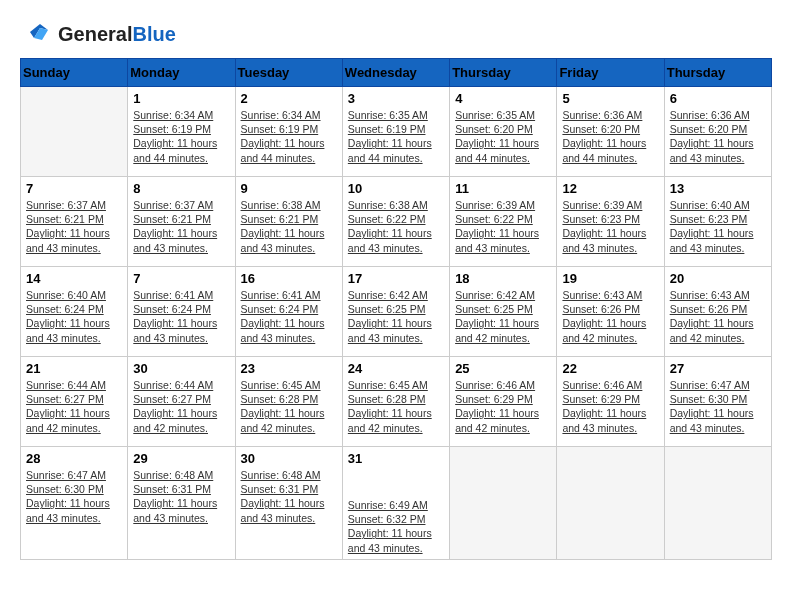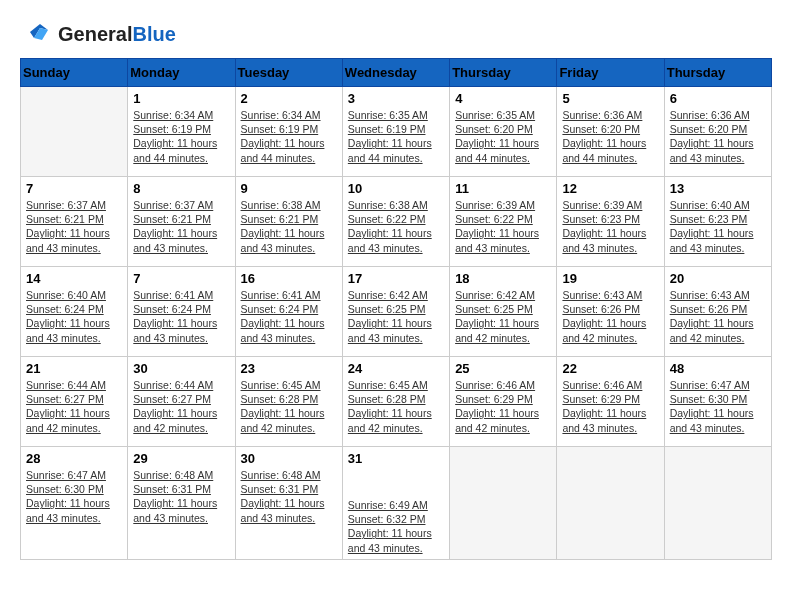--- a/index.html
+++ b/index.html
@@ -303,21 +303,21 @@
 and 42 minutes.</div>
         </td>
         <td>
           <span class="day-num">22</span>
           <div class="day-info" style="white-space: pre-line;">Sunrise: 6:46 AM
 Sunset: 6:29 PM
 Daylight: 11 hours
 and 43 minutes.</div>
         </td>
         <td>
-          <span class="day-num">48</span>
+          <span class="day-num">27</span>
           <div class="day-info" style="white-space: pre-line;">Sunrise: 6:47 AM
 Sunset: 6:30 PM
 Daylight: 11 hours
 and 43 minutes.</div>
         </td>
       </tr>
       <tr>
         <td>
           <span class="day-num">28</span>
           <div class="day-info" style="white-space: pre-line;">Sunrise: 6:47 AM

